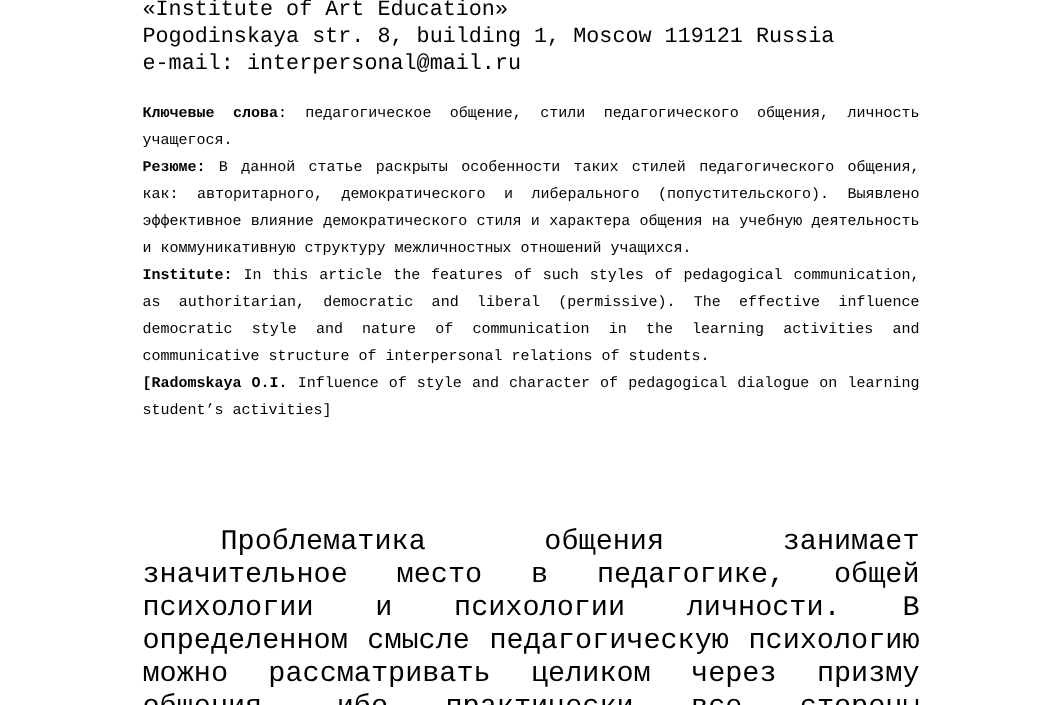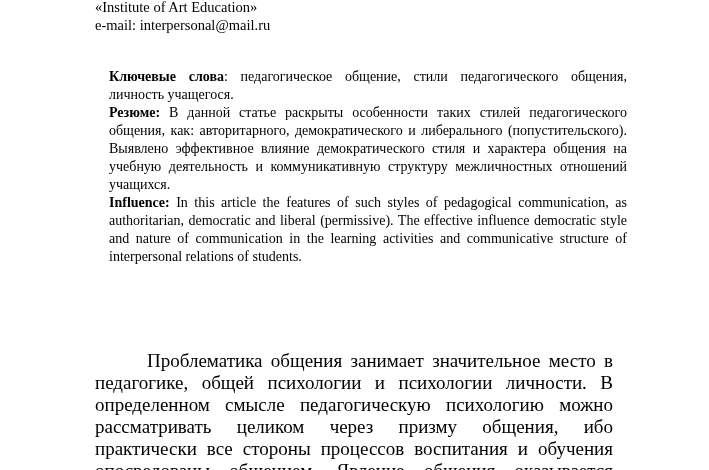--- a/index.html
+++ b/index.html
@@ -8,37 +8,37 @@
     height: 470px;
     background: #ffffff;
     overflow: hidden;
   }
   .page {
     position: relative;
     width: 709px;
     height: 332px;
     background: #ffffff;
     color: #000000;
-    font-family: Liberation Serif, serif;
+    font-family: Liberation Mono, monospace;
   }
   .affiliation {
     position: absolute;
     left: 95px;
     top: -2px;
     font-size: 14.5px;
     line-height: 18px;
     white-space: nowrap;
     text-align: left;
   }
   .meta {
     position: absolute;
-    left: 109px;
+    left: 95px;
     top: 68px;
     width: 518px;
-    font-size: 14px;
+    font-size: 10px;
     line-height: 18px;
     text-align: justify;
   }
   .meta p { margin: 0; }
   .meta b, .body-text b { font-weight: bold; }
   .body-text {
     position: absolute;
     left: 95px;
     top: 350px;
     width: 518px;
@@ -48,26 +48,28 @@
   }
   .body-text p { margin: 0; text-indent: 52px; }
 </style>
 </head>
 <body>
 
 <div class="page">
 
   <div class="affiliation">
     <div>«Institute of Art Education»</div>
+    <div>Pogodinskaya str. 8, building 1, Moscow 119121 Russia</div>
     <div>e-mail: interpersonal@mail.ru</div>
   </div>
 
   <div class="meta">
     <p><b>Ключевые слова</b><span>: педагогическое общение, стили педагогического общения, личность учащегося.</span></p>
     <p><b>Резюме: </b><span>В данной статье раскрыты особенности таких стилей педагогического общения, как: авторитарного, демократического и либерального (попустительского). Выявлено эффективное влияние демократического стиля и характера общения на учебную деятельность и коммуникативную структуру межличностных отношений учащихся.</span></p>
-    <p><b>Influence: </b><span>In this article the features of such styles of pedagogical communication, as authoritarian, democratic and liberal (permissive). The effective influence democratic style and nature of communication in the learning activities and communicative structure of interpersonal relations of students.</span></p>
+    <p><b>Institute: </b><span>In this article the features of such styles of pedagogical communication, as authoritarian, democratic and liberal (permissive). The effective influence democratic style and nature of communication in the learning activities and communicative structure of interpersonal relations of students.</span></p>
+    <p><b>[Radomskaya O.I. </b><span>Influence of style and character of pedagogical dialogue on learning student’s activities]</span></p>
   </div>
 
   <div class="body-text">
     <p>Проблематика общения занимает значительное место в педагогике, общей психологии и психологии личности. В определенном смысле педагогическую психологию можно рассматривать целиком через призму общения, ибо практически все стороны процессов воспитания и обучения опосредованы общением. Явление общения оказывается центральным также и</p>
   </div>
 
 </div>
 
 </body></html>

